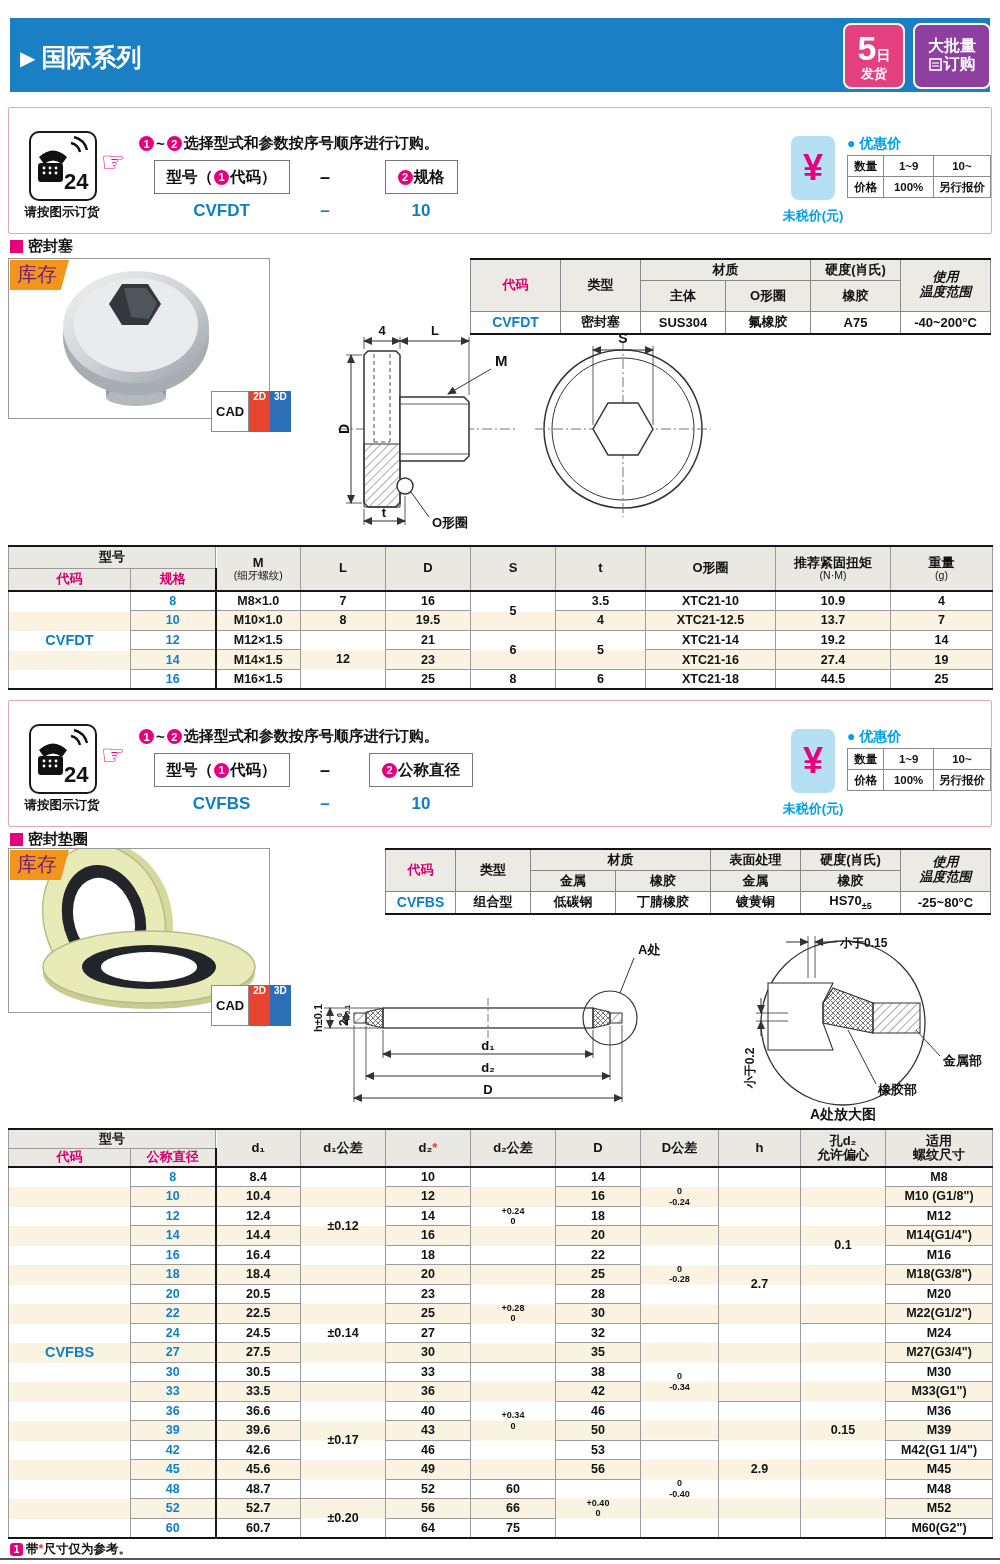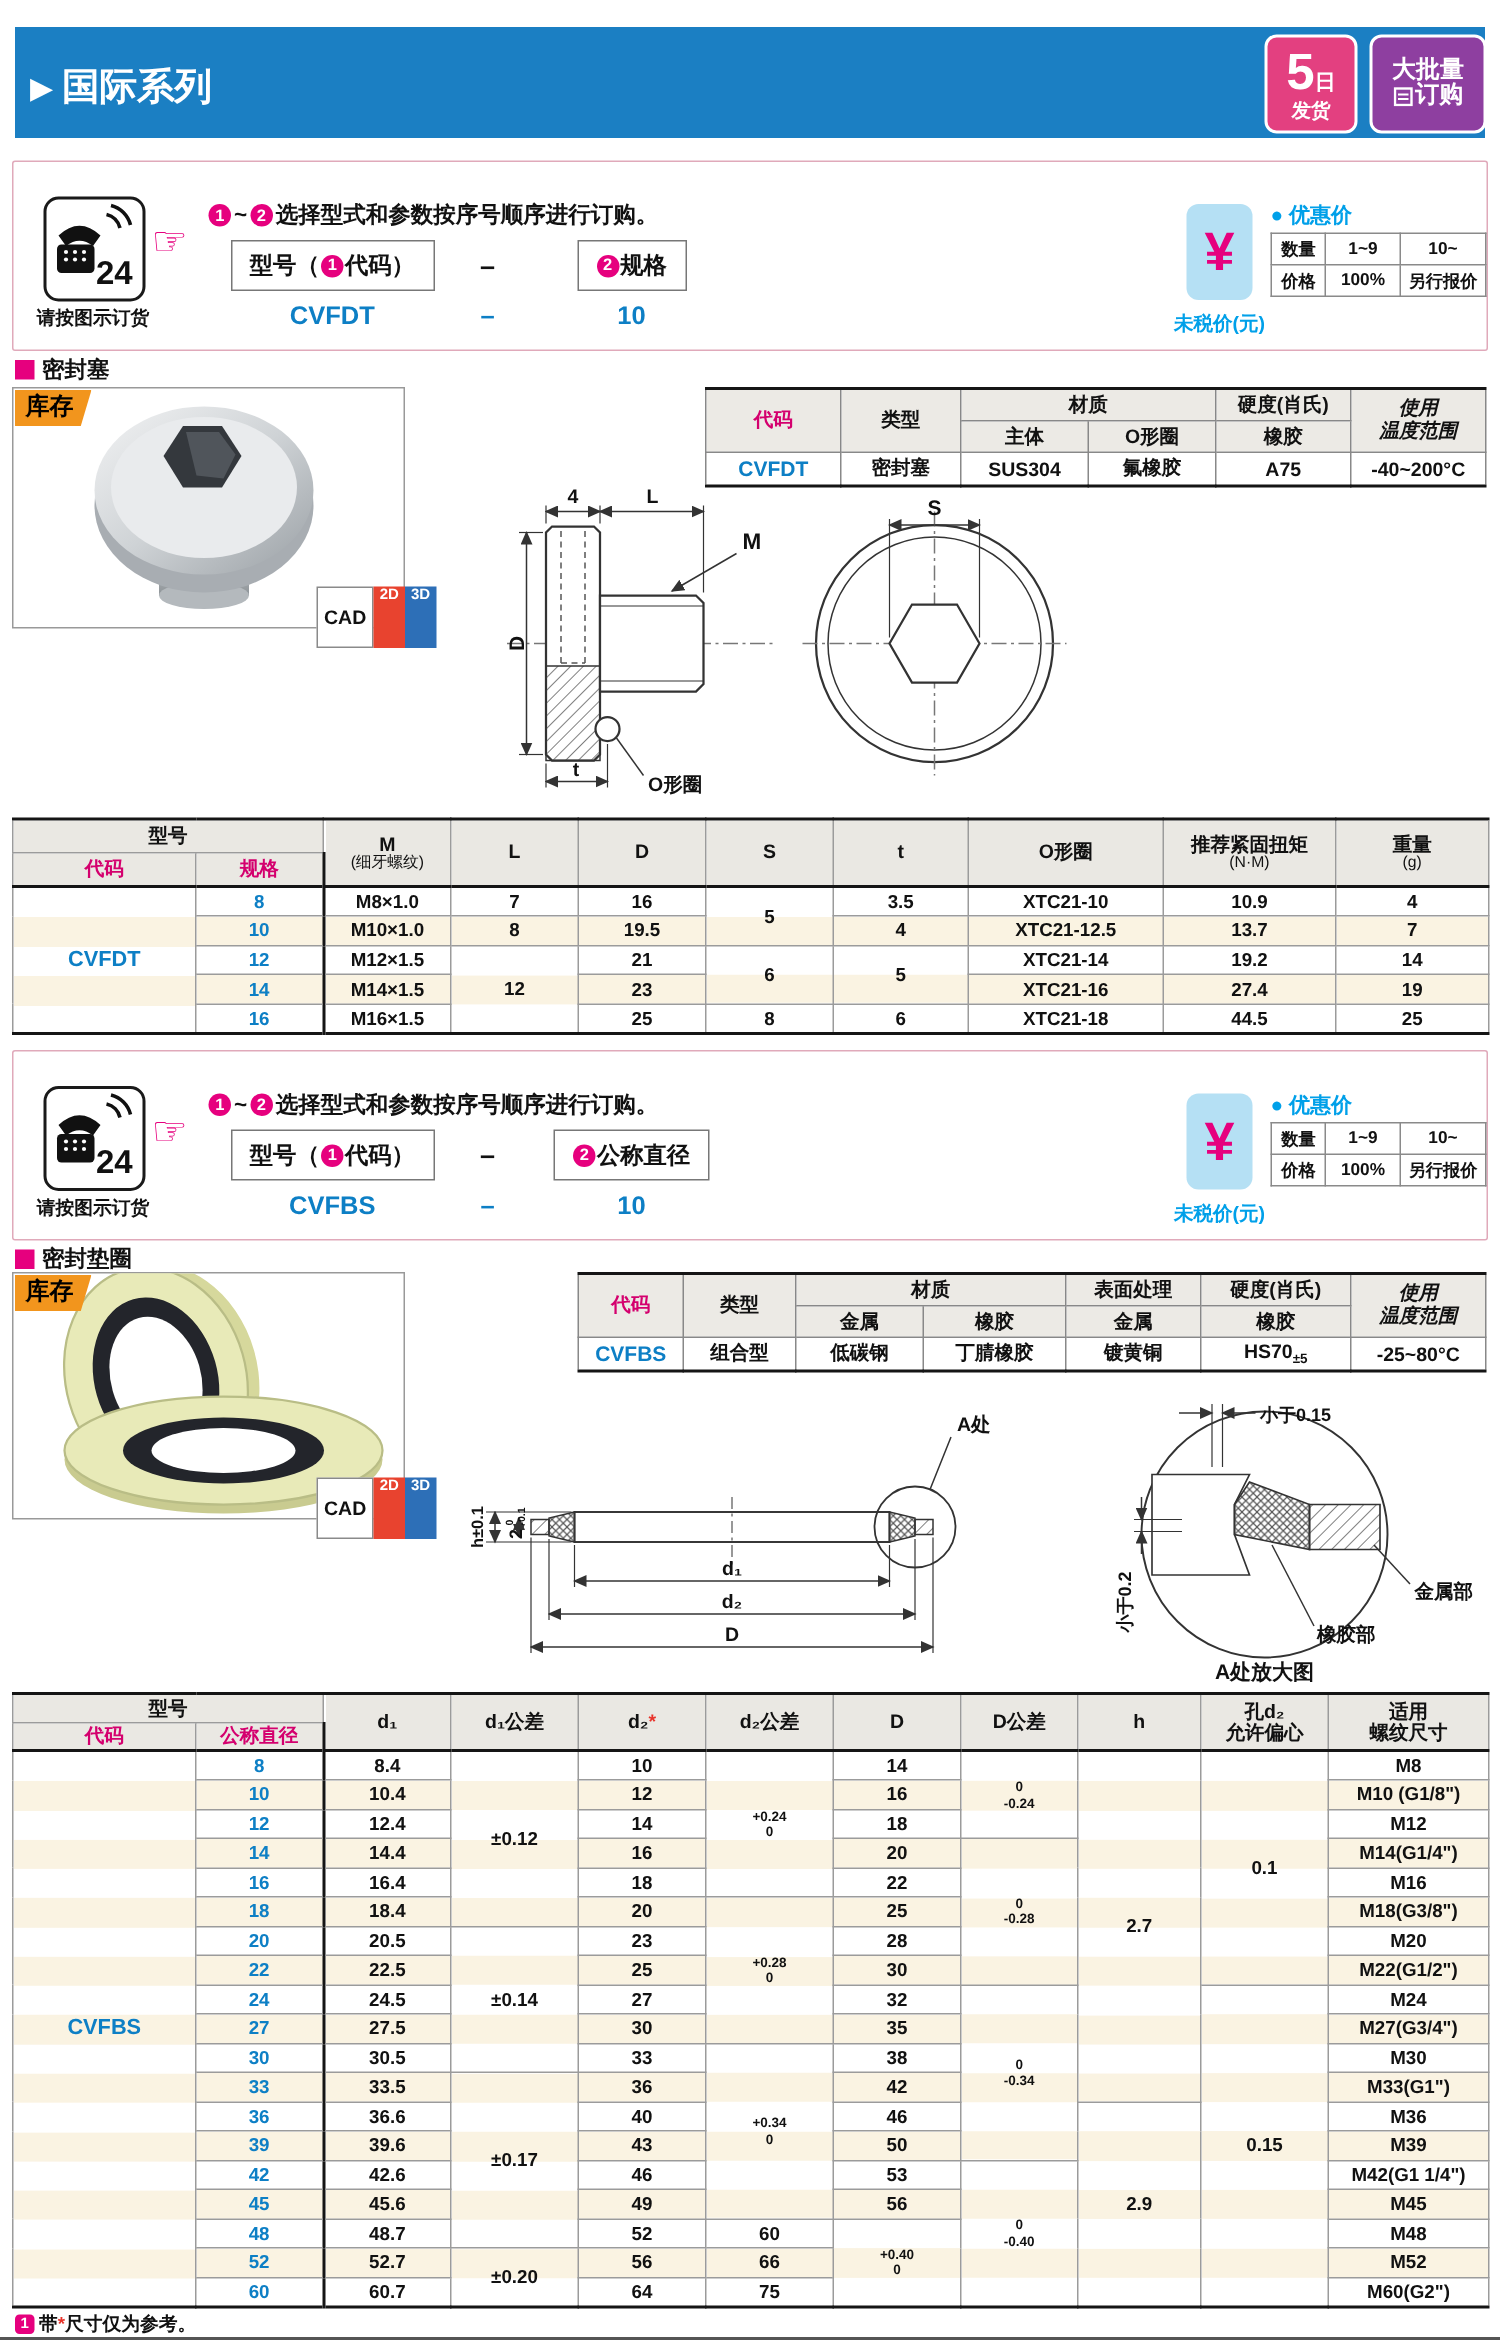--- a/index.html
+++ b/index.html
@@ -43,21 +43,21 @@
   .pricetbl td{border:1px solid #8a8a8a;font-size:11.5px;font-weight:bold;text-align:center;height:20px;padding:0 3px;}
   .pt-c0{width:34px;} .pt-c1{width:46px;} .pt-c2{width:58px;}
   .taxnote{position:absolute;left:764px;top:99px;width:80px;text-align:center;color:#00a0e9;font-size:13px;font-weight:bold;}
 
   
   .seclabel{left:10px;display:flex;align-items:center;gap:5px;font-size:15px;font-weight:bold;}
   .psq{width:13px;height:13px;background:#e6007e;display:inline-block;}
 
   
   .photobox{left:8px;width:260px;border:1px solid #999;background:#fff;}
-  .stock{position:absolute;left:1px;top:1px;background:#f2951d;color:#000000;font-size:16px;font-weight:bold;
+  .stock{position:absolute;left:1px;top:1px;background:#f2951d;color:#701a75;font-size:20px;font-weight:normal;
          padding:1px 12px 2px 7px;clip-path:polygon(0 0,100% 0,86% 100%,0 100%);}
   .cadbadge{position:absolute;display:flex;align-items:stretch;}
   .cad-label{border:1px solid #8a8a8a;background:#fff;font-size:13px;font-weight:bold;display:flex;align-items:center;padding:12px 4px;}
   .cad-col{display:flex;flex-direction:row;}
   .cad-2d{background:#e8432f;color:#fff;font-size:10px;font-weight:bold;padding:0 4px;line-height:11px;}
   .cad-3d{background:#2d6fb7;color:#fff;font-size:10px;font-weight:bold;padding:0 4px;line-height:11px;}
 
   
   .spec{position:absolute;border-collapse:collapse;table-layout:fixed;background:#fff;
         border-top:2px solid #151515;border-bottom:2px solid #151515;}
@@ -234,21 +234,21 @@
         <tr style="height:21px;">
       <th rowspan="2" class="mag">代码</th>
       <th rowspan="2">类型</th>
       <th colspan="2">材质</th>
       <th>硬度(肖氏)</th>
       <th rowspan="2" class="two">
             <div>使用</div>
             <div>温度范围</div>
           </th>
     </tr>
-    <tr style="height:21px;">
+    <tr style="height:31px;">
       <th>主体</th>
       <th>O形圈</th>
       <th>橡胶</th>
     </tr>
     <tr style="height:23px;">
       <td class="codecell">CVFDT</td>
       <td>密封塞</td>
       <td>SUS304</td>
       <td>氟橡胶</td>
       <td>A75</td>

